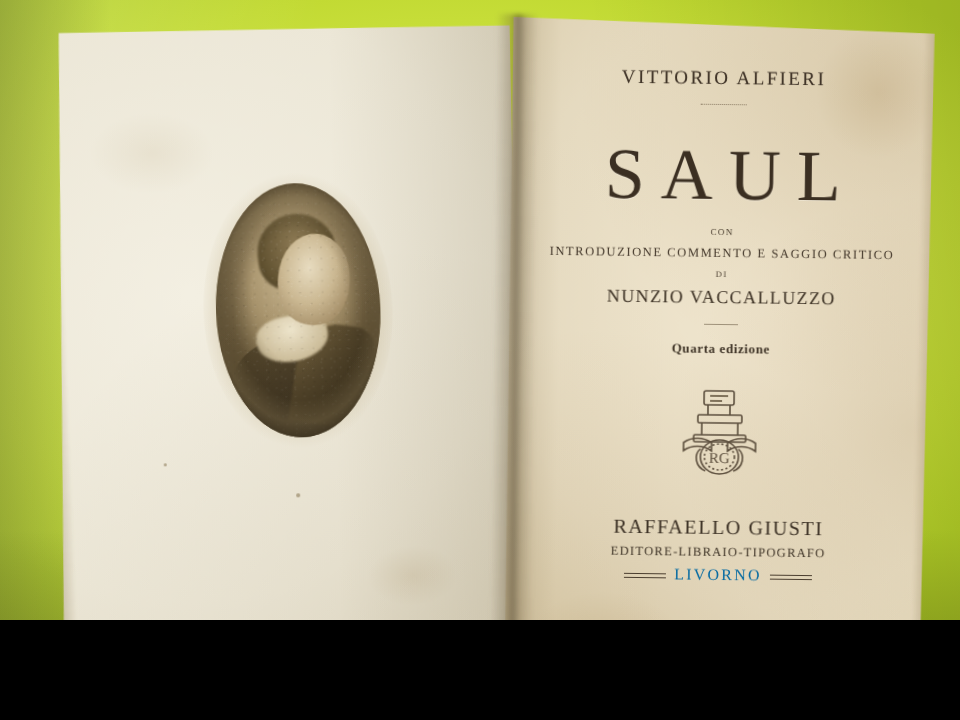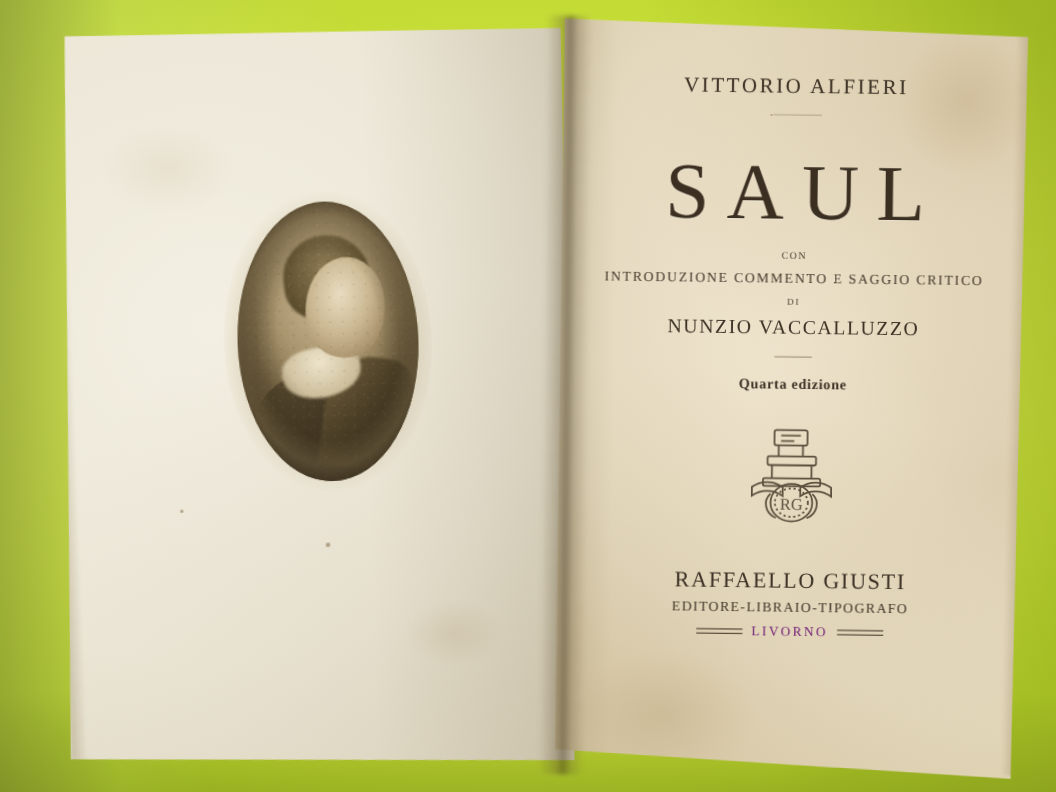--- a/index.html
+++ b/index.html
@@ -3,21 +3,21 @@
 <meta charset="utf-8">
 <style>
   html, body {
     margin: 0;
     padding: 0;
     background: #000;
   }
   #scene {
     position: relative;
     width: 960px;
-    height: 720px;
+    height: 620px;
     overflow: hidden;
     font-family: "Liberation Serif", serif;
     background: #d4e84a;
   }
 
   
   .backdrop {
     position: absolute;
     inset: 0;
     background:
@@ -323,23 +323,23 @@
     justify-content: center;
     gap: 8px;
   }
   .city-rule {
     width: 42px;
     height: 3px;
     border-top: 1px solid #4a3d2e;
     border-bottom: 1px solid #4a3d2e;
   }
   .city {
-    font-size: 12px;
+    font-size: 16px;
     letter-spacing: 2.2px;
-    color: #701a75;
+    color: #0369a1;
   }
 
   
   .edge-right {
     position: absolute;
     right: 2px;
     top: 10px;
     width: 16px;
     height: 672px;
     background: linear-gradient(90deg, rgba(140,118,78,0.0), rgba(120,100,62,0.35));

